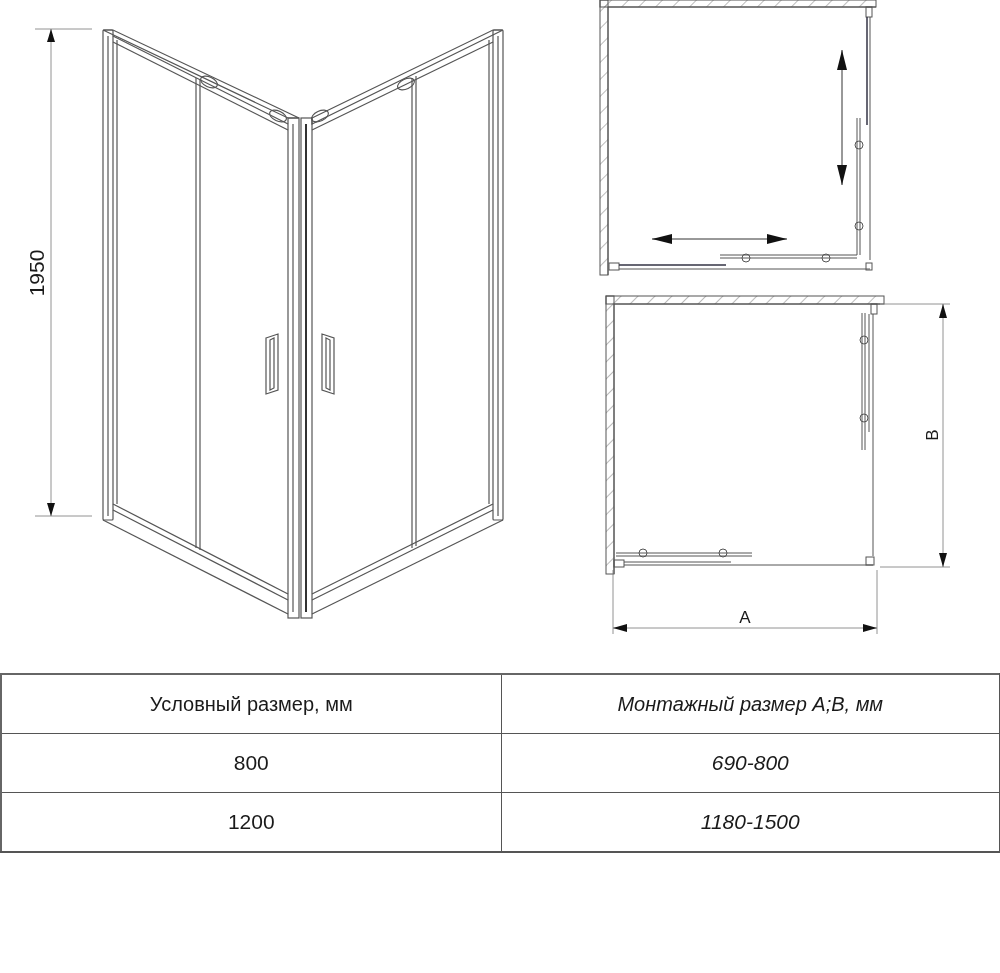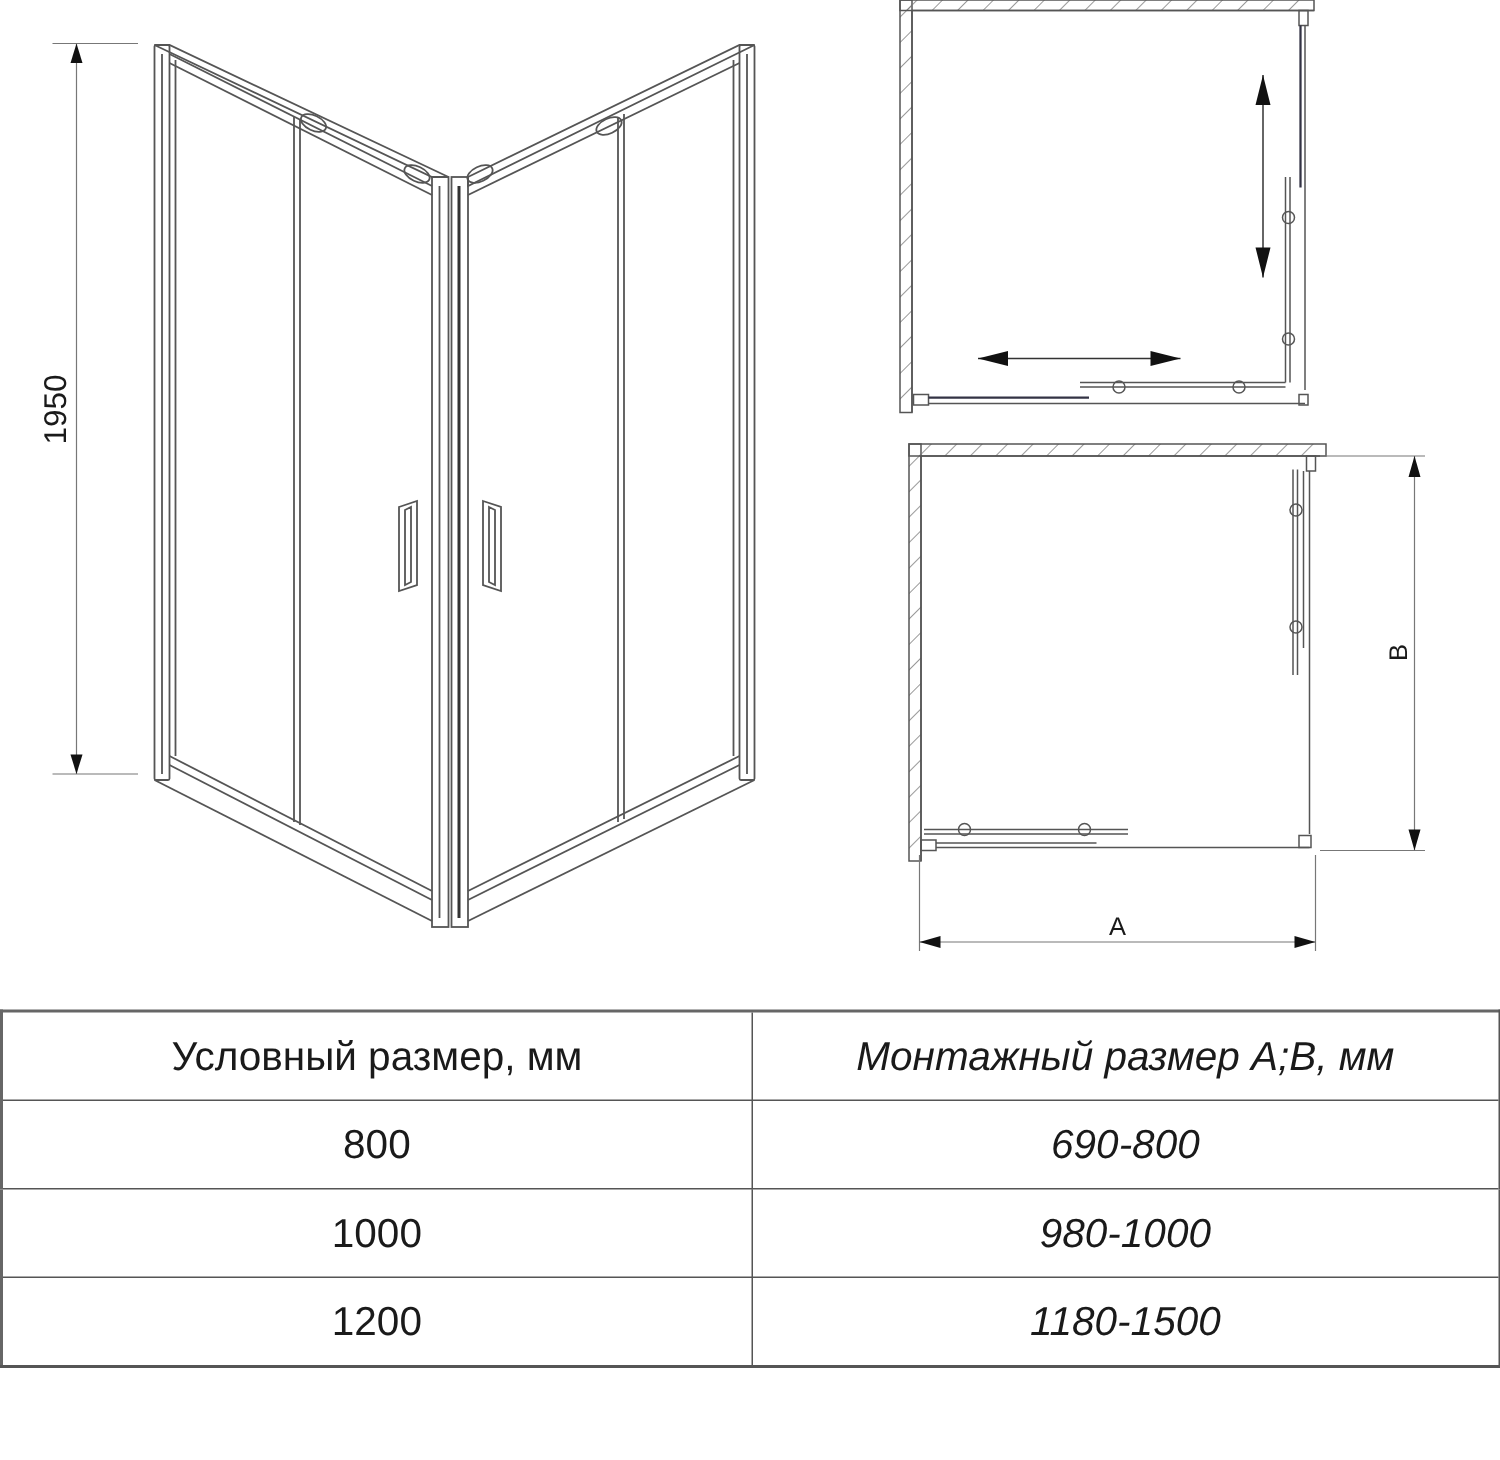--- a/index.html
+++ b/index.html
@@ -4,23 +4,23 @@
 <style>
   html, body { margin:0; padding:0; background:#ffffff; }
   body { width:1000px; height:973px; position:relative; overflow:hidden;
          font-family:"Liberation Sans", sans-serif; color:#1a1a1a; }
   svg.drawing { position:absolute; left:0; top:0; }
   .dimtext { font-family:"Liberation Sans", sans-serif; fill:#1a1a1a; }
   table.sizes { position:absolute; left:0; top:673px; width:999px;
                 border-collapse:collapse; table-layout:fixed; }
   table.sizes td, table.sizes th {
     border:1.5px solid #555; height:58px; padding:0; text-align:center;
-    font-weight:normal; font-size:27px; color:#1a1a1a;
+    font-weight:normal; font-size:21px; color:#1a1a1a;
   }
-  table.sizes th { font-size:27px; }
+  table.sizes th { font-size:20px; }
   table.sizes tr:first-child th { border-top:2px solid #666; }
   table.sizes tr:last-child td { border-bottom:2.5px solid #555;margin-top:42px; }
   table.sizes td:first-child, table.sizes th:first-child { border-left:2px solid #666; }
   table.sizes td:last-child, table.sizes th:last-child { border-right:2.5px solid #555;font-style:italic; }
 </style>
 </head>
 <body>
 
 <svg class="drawing" width="1000" height="660" viewBox="0 0 1000 660" xmlns="http://www.w3.org/2000/svg">
   <defs>
@@ -177,21 +177,17 @@
   <tbody>
       <tr>
     <th>Условный размер, мм</th>
     <th>Монтажный размер A;B, мм</th>
   </tr>
   <tr>
     <td>800</td>
     <td>690-800</td>
   </tr>
   <tr>
-    <td>1000</td>
-    <td>980-1000</td>
-  </tr>
-  <tr>
     <td>1200</td>
     <td>1180-1500</td>
   </tr>
 </tbody>
   </table>
 
 </body></html>

